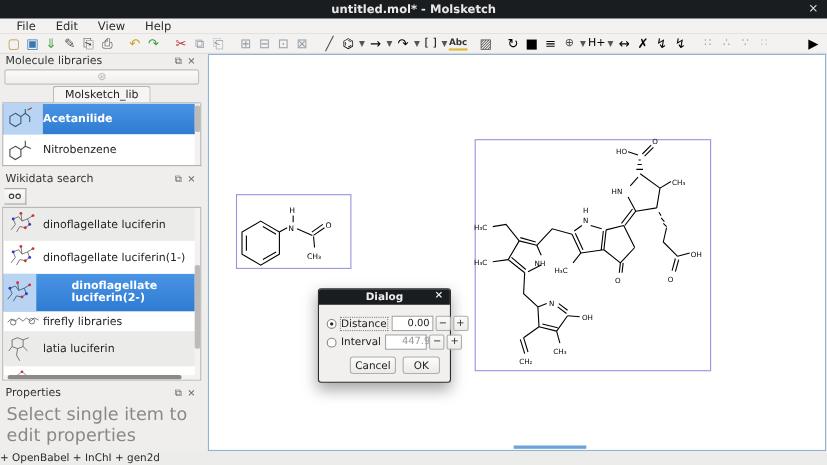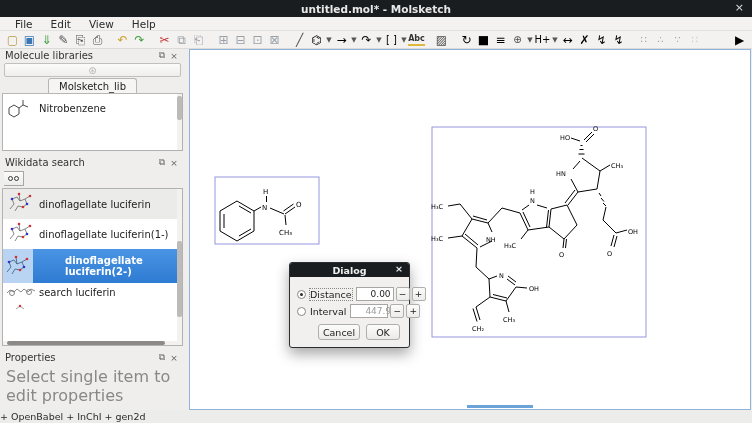--- a/index.html
+++ b/index.html
@@ -158,20 +158,32 @@
       <span class="ph-btn">⧉</span>
       <span class="ph-btn">×</span>
     </div>
     <div class="lib-btn">
       <span>⊛</span>
     </div>
     <div class="tabbar">
       <div class="tab">Molsketch_lib</div>
     </div>
     <div class="listbox" style="height:57px;">
+      <div class="lrow sel" style="height:28px;">
+        <span class="thumb">
+          <svg width="30" height="22" viewBox="0 0 30 22">
+              <g stroke="#3c5a7a" stroke-width="1" fill="none">
+                <polygon points="8,6 13,9 13,15 8,18 3,15 3,9"></polygon>
+                <path d="M13 9 L17 6 L21 9 M17 6 L17 2 M21 9 L21 14"></path>
+                <path d="M19 3 L23 1" stroke="#8a4a3a"></path>
+              </g>
+            </svg>
+        </span>
+        <span class="lbl">Acetanilide</span>
+      </div>
       <div class="lrow" style="height:28px;">
         <span class="thumb">
           <svg width="30" height="22" viewBox="0 0 30 22">
               <g stroke="#4a4a4a" stroke-width="1" fill="none">
                 <polygon points="8,8 13,11 13,17 8,20 3,17 3,11"></polygon>
                 <path d="M13 11 L17 8 M17 8 L17 3 M17 8 L22 10"></path>
               </g>
             </svg>
         </span>
         <span class="lbl">Nitrobenzene</span>
@@ -246,21 +258,32 @@
       <div class="lrow" style="height:18px;">
         <span class="thumb">
           <svg width="32" height="14" viewBox="0 0 32 14">
               <g stroke="#6a6a6a" stroke-width="0.8" fill="none">
                 <path d="M2 8 L5 5 L9 7 L12 4 L16 7 L19 4 L23 7 L26 4 L30 6"></path>
                 <circle cx="7" cy="8" r="2.5"></circle>
                 <circle cx="24" cy="7" r="2.5"></circle>
               </g>
             </svg>
         </span>
-        <span class="lbl">search luciferin</span>
+        <span class="lbl">firefly libraries</span>
+      </div>
+      <div class="lrow alt" style="height:32px;">
+        <span class="thumb">
+          <svg width="30" height="28" viewBox="0 0 30 28">
+              <g stroke="#6a6a6a" stroke-width="0.8" fill="none">
+                <path d="M10 4 L15 6 L15 12 L10 14 L5 12 L5 6 Z"></path>
+                <path d="M15 6 L20 4 M15 12 L19 16 M10 14 L9 20 L12 25 M5 12 L2 16"></path>
+              </g>
+            </svg>
+        </span>
+        <span class="lbl">latia luciferin</span>
       </div>
       <div class="lrow" style="height:12px;">
         <span class="thumb">
           <svg width="30" height="8" viewBox="0 0 30 8">
               <g stroke="#8a8a8a" stroke-width="0.8" fill="none">
                 <path d="M10 6 L14 3 L18 6"></path>
               </g>
               <circle cx="14" cy="3" r="1.2" fill="#c33"></circle>
             </svg>
         </span>

